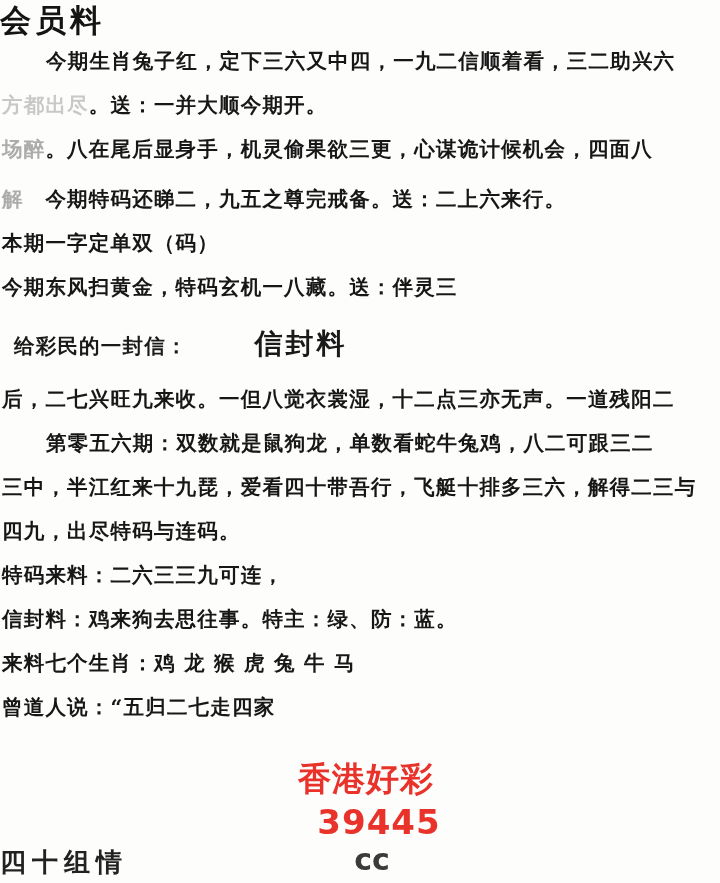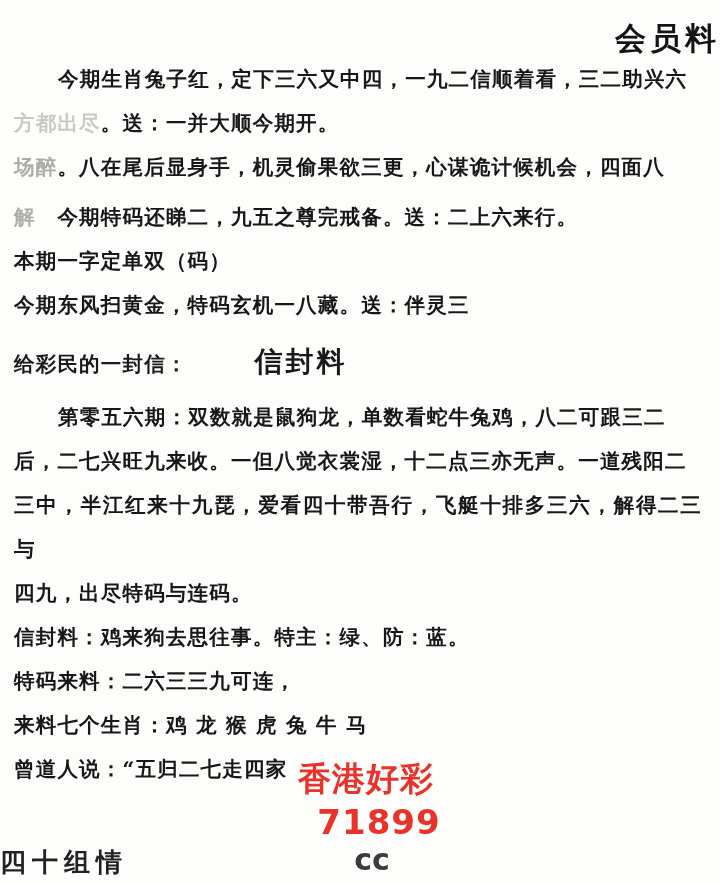--- a/index.html
+++ b/index.html
@@ -15,30 +15,30 @@
     color: #1a1a1a;
     overflow: hidden;
   }
   .page {
     position: relative;
     width: 720px;
     height: 883px;
     background: #fdfdfb;
   }
   .title-main {
-    text-align: right;
+    text-align: left;
     font-size: 31px;
     font-weight: bold;
     letter-spacing: 4px;
-    padding-top: 20px;
+    padding-top: 2px;
     line-height: 1.2;
     color: #141414;
   }
   .body-text {
-    padding: 0 18px 0 14px;
+    padding: 0 18px 0 2px;
   }
   .para {
     font-size: 20.5px;
     line-height: 44px;
     letter-spacing: 1.2px;
     color: #171717;
     margin: 0;
     text-align: justify;
     font-weight: 600;
   }
@@ -143,33 +143,33 @@
     <p class="para">今期东风扫黄金，特码玄机一八藏。送：伴灵三</p>
   </div>
 
   <div class="section-head">
     <span class="lead">给彩民的一封信：</span>
     <span class="big">信封料</span>
   </div>
 
   <div class="body-text">
     <div class="gap-md"></div>
+    <p class="para">后，二七兴旺九来收。一但八觉衣裳湿，十二点三亦无声。一道残阳二</p>
     <p class="para indent">第零五六期：双数就是鼠狗龙，单数看蛇牛兔鸡，八二可跟三二</p>
-    <p class="para">后，二七兴旺九来收。一但八觉衣裳湿，十二点三亦无声。一道残阳二</p>
     <p class="para">三中，半江红来十九琵，爱看四十带吾行，飞艇十排多三六，解得二三与</p>
     <p class="para">四九，出尽特码与连码。</p>
+    <p class="para">特码来料：二六三三九可连，</p>
     <p class="para">信封料：鸡来狗去思往事。特主：绿、防：蓝。</p>
-    <p class="para">特码来料：二六三三九可连，</p>
     <p class="para">来料七个生肖：鸡 龙 猴 虎 兔 牛 马</p>
     <p class="para">曾道人说：“五归二七走四家</p>
   </div>
 
   <div class="bottom-cut">
     <div class="txt">四十组情</div>
   </div>
 
   <div class="watermark">
     <span class="wm-left">香港好彩</span>
-    <span class="wm-num">71899</span>
+    <span class="wm-num">39445</span>
     <span class="wm-cc">cc</span>
   </div>
 
 </div>
 
 </body></html>

